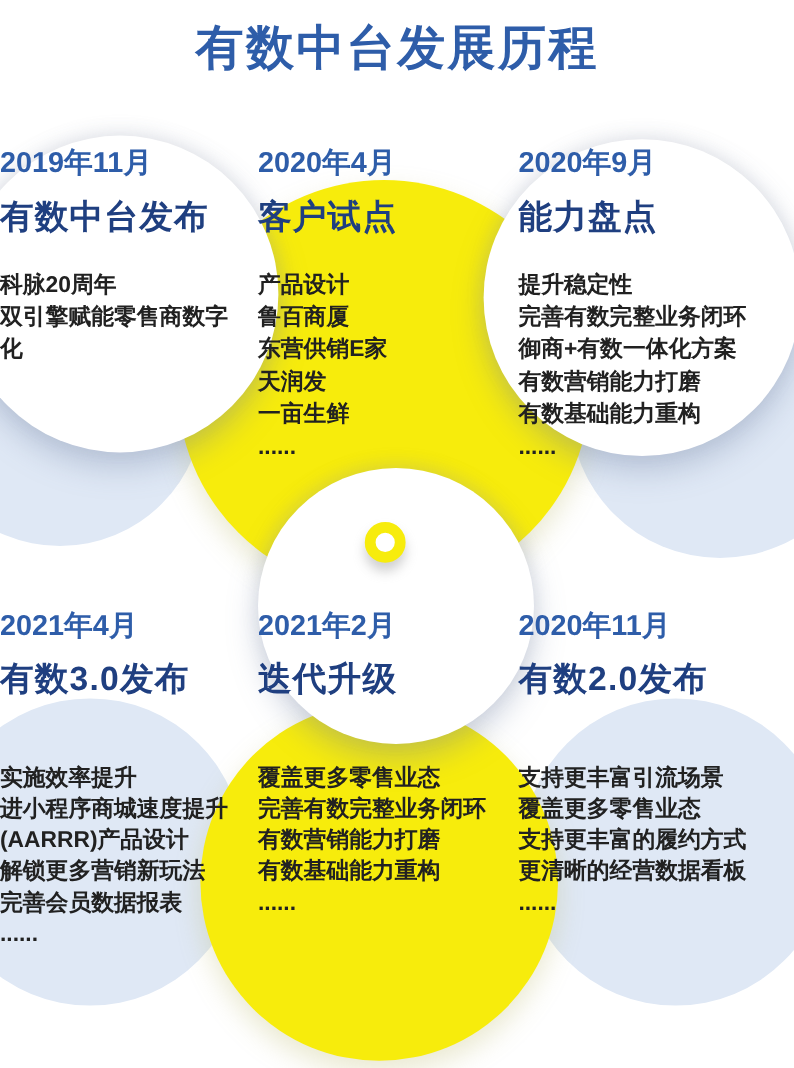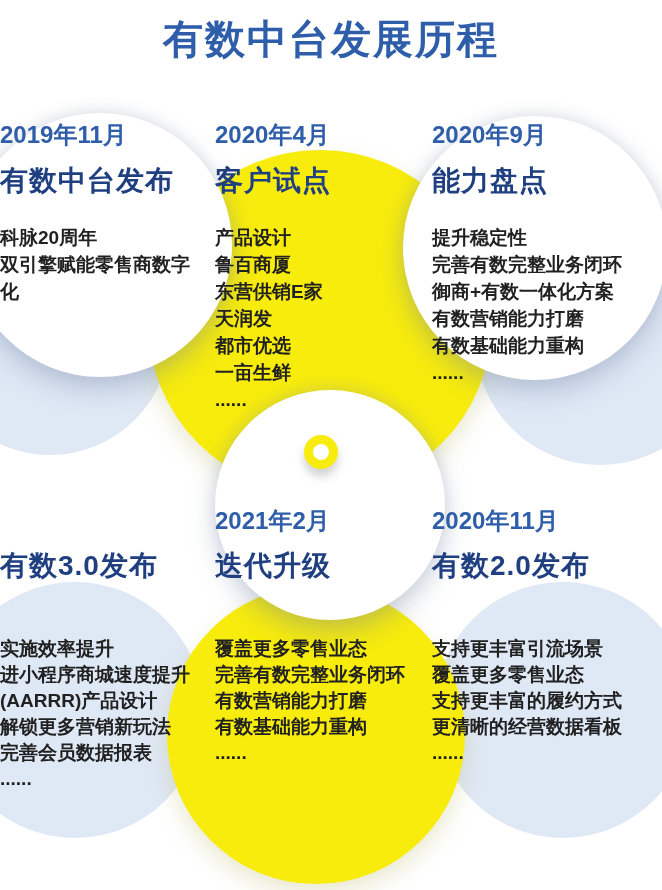--- a/index.html
+++ b/index.html
@@ -69,39 +69,39 @@
       </div>
   </div>
   <div class="card row-top col-mid">
     <div class="date">2020年4月</div>
     <div class="heading">客户试点</div>
     <div class="details">
         <div>产品设计</div>
         <div>鲁百商厦</div>
         <div>东营供销E家</div>
         <div>天润发</div>
-        <div>都市优选</div>
         <div>一亩生鲜</div>
         <div>......</div>
       </div>
   </div>
   <div class="card row-top col-right">
     <div class="date">2020年9月</div>
     <div class="heading">能力盘点</div>
     <div class="details">
         <div>提升稳定性</div>
         <div>完善有数完整业务闭环</div>
         <div>御商+有数一体化方案</div>
         <div>有数营销能力打磨</div>
         <div>有数基础能力重构</div>
         <div>......</div>
       </div>
   </div>
 
   <div class="card row-bottom col-left">
+    <div class="date">2021年4月</div>
     <div class="heading">有数3.0发布</div>
     <div class="details">
         <div>实施效率提升</div>
         <div>进小程序商城速度提升</div>
         <div>(AARRR)产品设计</div>
         <div>解锁更多营销新玩法</div>
         <div>完善会员数据报表</div>
         <div>......</div>
       </div>
   </div>

